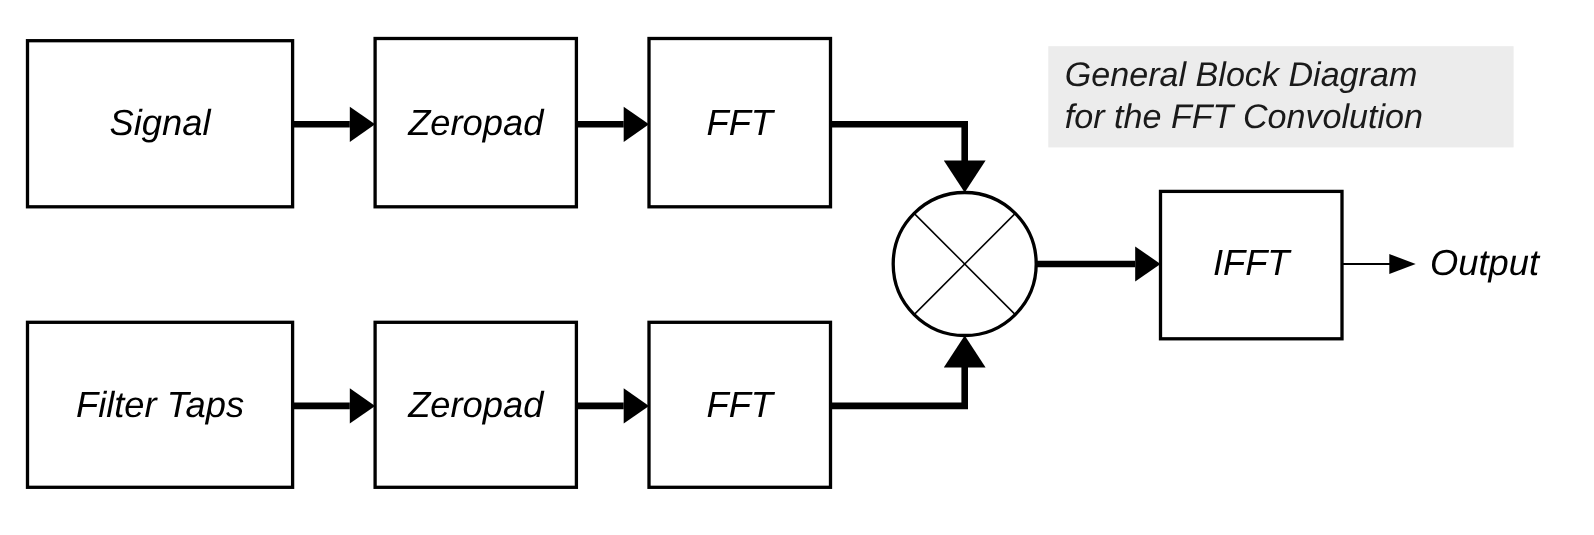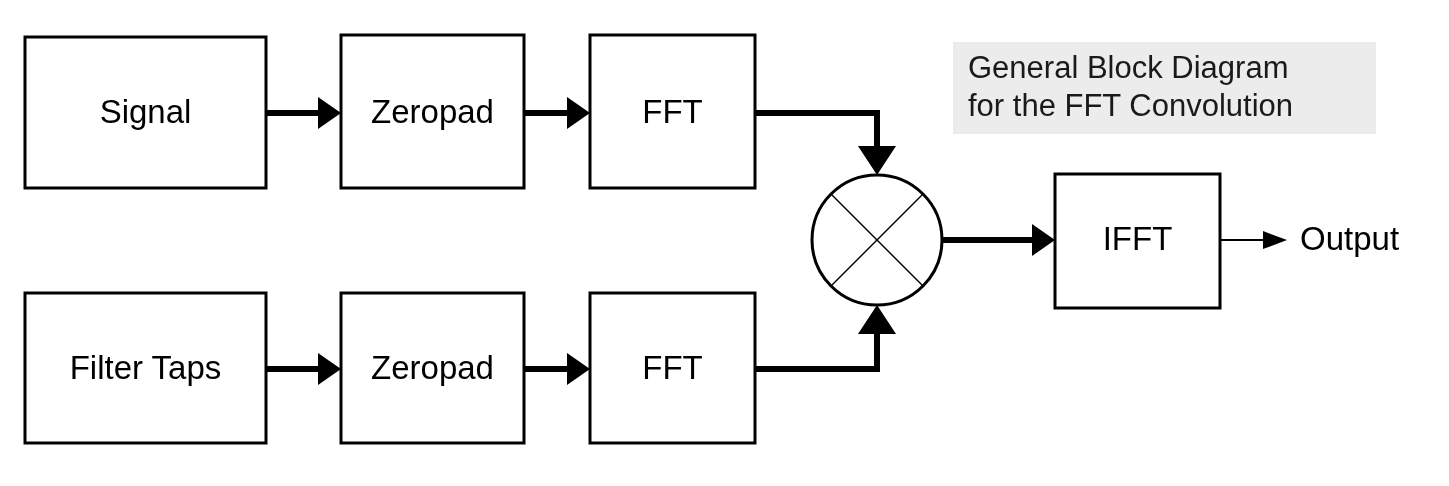--- a/index.html
+++ b/index.html
@@ -12,20 +12,21 @@
     width: 1449px;
     height: 486px;
     font-family: "Liberation Sans", sans-serif;
     overflow: hidden;
   }
   #diagram-root {
     position: relative;
     width: 1449px;
     height: 486px;
     background: #ffffff;
+    font-style: italic;
   }
   svg#diagram-svg {
     position: absolute;
     top: 0;
     left: 0;
     width: 1449px;
     height: 486px;
     display: block;
   }
   .block-rect {

